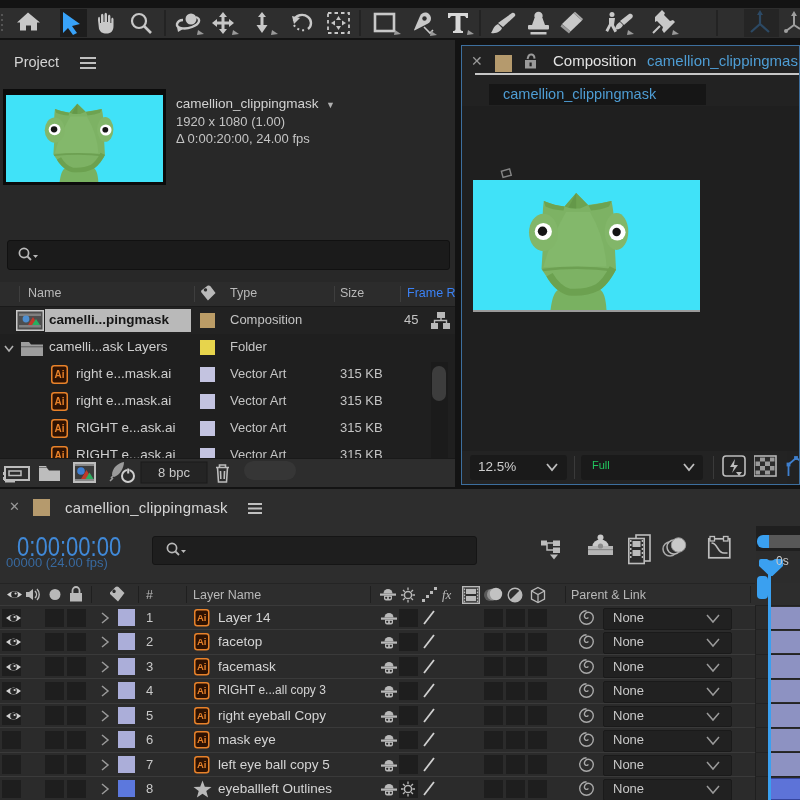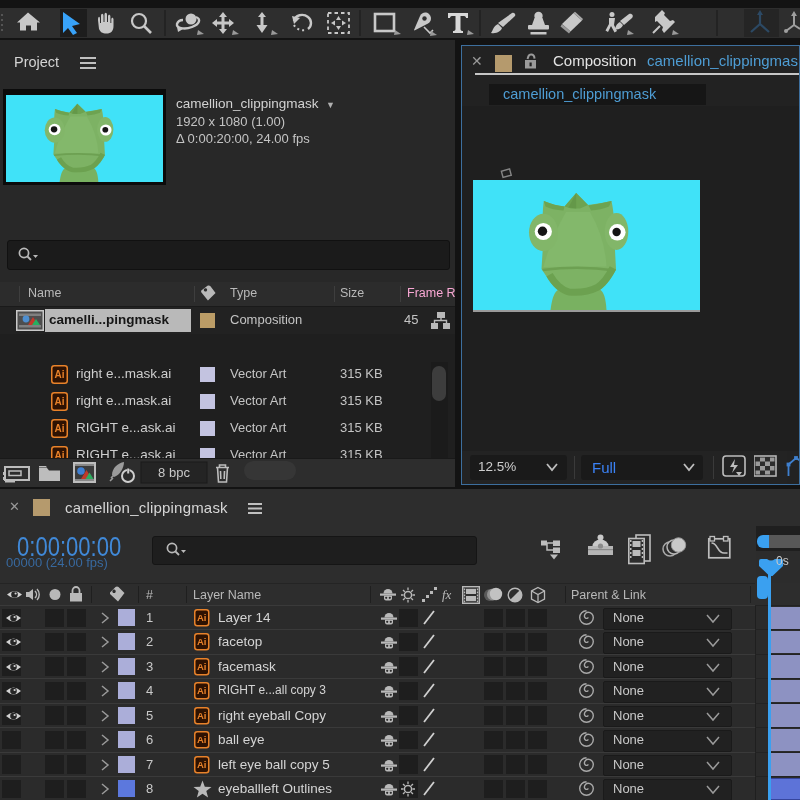--- a/index.html
+++ b/index.html
@@ -193,21 +193,21 @@
     <div class="abs" style="left:19px;top:4px;width:1px;height:16px;background:#3e3e3e;"></div>
     <div class="abs txt" style="left:28px;top:4px;color:#b9b9b9;font-size:12.5px;">Name</div>
     <div class="abs" style="left:194px;top:4px;width:1px;height:16px;background:#3e3e3e;"></div>
     <svg width="22" height="20" style="position:absolute;left:199px;top:2px;">
           <path d="M2 7.5 L7.5 2 C8.3 1.2 9.7 1.2 10.5 2 L16.5 8 L10 16.5 L2 9 Z M6 4.6 a1.7 1.7 0 1 0 0.1 0 Z" fill="#b9b9b9" fill-rule="evenodd" transform="rotate(8 9 9)"></path>
         </svg>
     <div class="abs txt" style="left:230px;top:4px;color:#b9b9b9;font-size:12.5px;">Type</div>
     <div class="abs" style="left:334px;top:4px;width:1px;height:16px;background:#3e3e3e;"></div>
     <div class="abs txt" style="left:340px;top:4px;color:#b9b9b9;font-size:12.5px;">Size</div>
     <div class="abs" style="left:400px;top:4px;width:1px;height:16px;background:#3e3e3e;"></div>
-    <div class="abs txt" style="left:407px;top:4px;color:#f9a8d4;font-size:12.5px;">Frame R</div>
+    <div class="abs txt" style="left:407px;top:4px;color:#3b82f6;font-size:12.5px;">Frame R</div>
   </div>
 
   <div class="abs" style="left:0;top:267px;width:455px;height:151px;background:#1f1f1f;overflow:hidden;">
 
     <div class="abs" style="left:0;top:0;width:455px;height:27px;background:#222;">
       <svg width="28" height="22" style="position:absolute;left:16px;top:3px;">
         <rect x="0" y="0" width="28" height="21" fill="#c9c9c9"></rect>
         <rect x="1.5" y="1.5" width="25" height="18" fill="#4e4e4e"></rect>
         <rect x="3" y="3.5" width="22" height="2.5" fill="#808080"></rect>
         <rect x="3" y="15" width="22" height="2.5" fill="#808080"></rect>
@@ -221,20 +221,32 @@
       <div class="abs txt" style="left:230px;top:5px;font-size:13px;color:#c4c4c4;">Composition</div>
       <div class="abs txt" style="left:404px;top:5px;font-size:13px;color:#c4c4c4;">45</div>
       <svg width="22" height="22" style="position:absolute;left:430px;top:3px;">
         <rect x="7" y="2" width="8" height="6" fill="#b9b9b9"></rect>
         <rect x="1" y="13" width="7" height="6" fill="#b9b9b9"></rect>
         <rect x="13" y="13" width="7" height="6" fill="#b9b9b9"></rect>
         <path d="M11 8 L11 10.5 M4.5 13 L4.5 10.5 L16.5 10.5 L16.5 13" stroke="#b9b9b9" stroke-width="1.4" fill="none"></path>
       </svg>
     </div>
 
+    <div class="abs" style="left:0;top:27px;width:455px;height:27px;">
+      <svg width="14" height="14" style="position:absolute;left:2px;top:7px;">
+            <path d="M3 5 L7 10 L11 5" stroke="#b0b0b0" stroke-width="1.6" fill="none"></path>
+          </svg>
+      <svg width="24" height="20" style="position:absolute;left:20px;top:4px;">
+            <path d="M1 4 L9 4 L11 6.5 L23 6.5 L23 18 L1 18 Z" fill="#9d9d9d"></path>
+            <rect x="1" y="8" width="22" height="1.4" fill="#6e6e6e"></rect>
+          </svg>
+      <div class="abs txt" style="left:49px;top:4.5px;font-size:13.5px;color:#cecece;">camelli...ask Layers</div>
+      <div class="abs" style="left:200px;top:6px;width:15px;height:15px;background:#e7d44c;"></div>
+      <div class="abs txt" style="left:230px;top:5px;font-size:13px;color:#c4c4c4;">Folder</div>
+    </div>
 
     <div class="abs" style="left:0;top:54px;width:455px;height:27px;">
       <svg width="17" height="19" style="position:absolute;left:51px;top:4px;">
             <rect x="0.75" y="0.75" width="15.5" height="17.5" rx="2.5" fill="#2e1202" stroke="#e8822a" stroke-width="1.5"></rect>
             <text x="8.5" y="12.5" text-anchor="middle" font-size="10" font-weight="bold" fill="#e8822a" font-family="Liberation Sans">Ai</text>
           </svg>
       <div class="abs txt" style="left:76px;top:4.5px;font-size:13.5px;color:#cecece;">right e...mask.ai</div>
       <div class="abs" style="left:200px;top:6px;width:15px;height:15px;background:#c3c3e0;"></div>
       <div class="abs txt" style="left:230px;top:5px;font-size:13px;color:#c4c4c4;">Vector Art</div>
       <div class="abs txt" style="left:340px;top:5px;font-size:13px;color:#c4c4c4;">315 KB</div>
@@ -346,21 +358,21 @@
   <div class="abs" style="left:11px;top:264px;width:227px;height:2px;background:#9a9a9a;"></div>
 
   <div class="abs" style="left:0;top:405px;width:325px;height:33px;background:#232323;">
     <div class="abs" style="left:8px;top:4px;width:97px;height:25px;background:#1a1a1a;border-radius:3px;"></div>
     <div class="abs txt" style="left:16px;top:8px;font-size:13.5px;color:#cdcdcd;">12.5%</div>
     <svg width="14" height="10" style="position:absolute;left:84px;top:12px;">
           <path d="M1 1 L6 7 L11 1" stroke="#bdbdbd" stroke-width="1.8" fill="none"></path>
         </svg>
     <div class="abs" style="left:112px;top:5px;width:1px;height:23px;background:#3a3a3a;"></div>
     <div class="abs" style="left:119px;top:4px;width:122px;height:25px;background:#1a1a1a;border-radius:3px;"></div>
-    <div class="abs txt" style="left:130px;top:8px;font-size:15px;color:#3b82f6;">Full</div>
+    <div class="abs txt" style="left:130px;top:8px;font-size:11px;color:#22c55e;">Full</div>
     <svg width="14" height="10" style="position:absolute;left:221px;top:12px;">
           <path d="M1 1 L6 7 L11 1" stroke="#bdbdbd" stroke-width="1.8" fill="none"></path>
         </svg>
     <svg width="26" height="26" style="position:absolute;left:260px;top:4px;">
       <rect x="1" y="1" width="22" height="20" rx="3" fill="none" stroke="#bdbdbd" stroke-width="1.6"></rect>
       <path d="M13 4 L8 12 L12 12 L10 18 L16 10 L12 10 Z" fill="#bdbdbd"></path>
       <path d="M14 17 l6 0 l-3 4 z" fill="#bdbdbd"></path>
     </svg>
     <svg width="24" height="26" style="position:absolute;left:292px;top:4px;">
       <rect x="0" y="1" width="22" height="20" fill="none" stroke="#b5b5b5" stroke-width="1.6"></rect>
@@ -724,21 +736,21 @@
     <div class="abs" style="left:45px;top:2.5px;width:19px;height:18.5px;background:#1e1e1e;"></div>
     <div class="abs" style="left:67px;top:2.5px;width:19px;height:18.5px;background:#1e1e1e;"></div>
     <svg width="10" height="12" style="position:absolute;left:100px;top:6px;">
           <path d="M2 1 L8 6 L2 11" stroke="#9a9a9a" stroke-width="1.5" fill="none"></path>
         </svg>
     <div class="abs" style="left:118px;top:3px;width:17px;height:17px;background:#abaed9;"></div>
     <div class="abs txt" style="left:146px;top:4px;font-size:13px;color:#c9c9c9;">6</div>
     <svg width="16" height="18" style="position:absolute;left:194px;top:3px;">
           <use href="#ic-ai"></use>
         </svg>
-    <div class="abs txt" style="left:218px;top:4px;font-size:13.5px;color:#d4d4d4;">ball eye</div>
+    <div class="abs txt" style="left:218px;top:4px;font-size:13.5px;color:#d4d4d4;">mask eye</div>
     <svg width="17" height="15" style="position:absolute;left:380px;top:4px;">
           <use href="#ic-shy" x="1" y="1"></use>
         </svg>
     <div class="abs" style="left:399px;top:2.5px;width:19px;height:18.5px;background:#1e1e1e;"></div>
     <svg width="20" height="17" style="position:absolute;left:420px;top:3px;">
           <path d="M4 15 L14 2" stroke="#d0d0d0" stroke-width="1.8"></path>
         </svg>
     <div class="abs" style="left:484px;top:2.5px;width:19px;height:18.5px;background:#1e1e1e;"></div>
     <div class="abs" style="left:506px;top:2.5px;width:19px;height:18.5px;background:#1e1e1e;"></div>
     <div class="abs" style="left:528px;top:2.5px;width:19px;height:18.5px;background:#1e1e1e;"></div>

